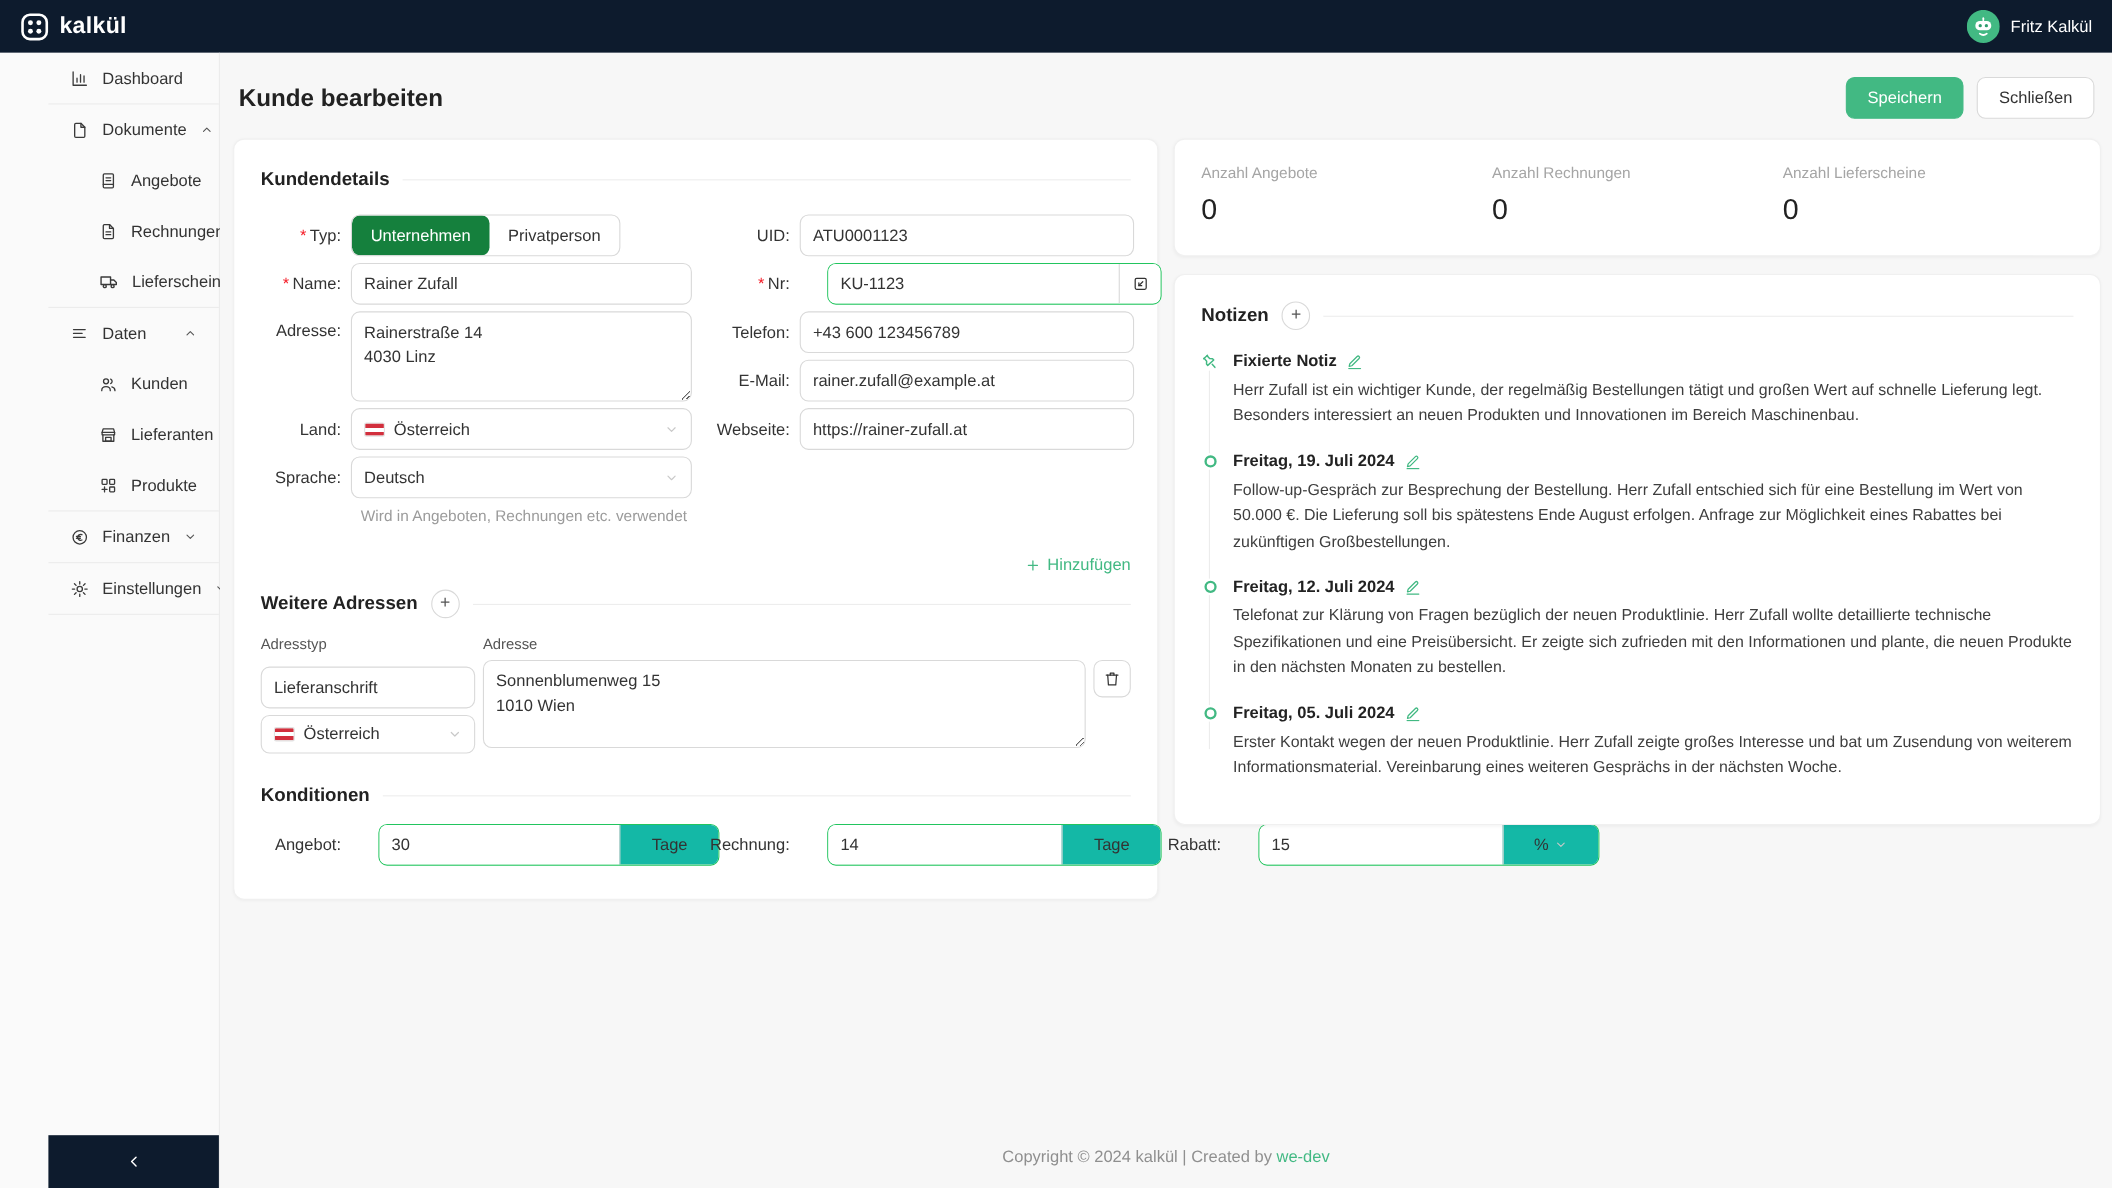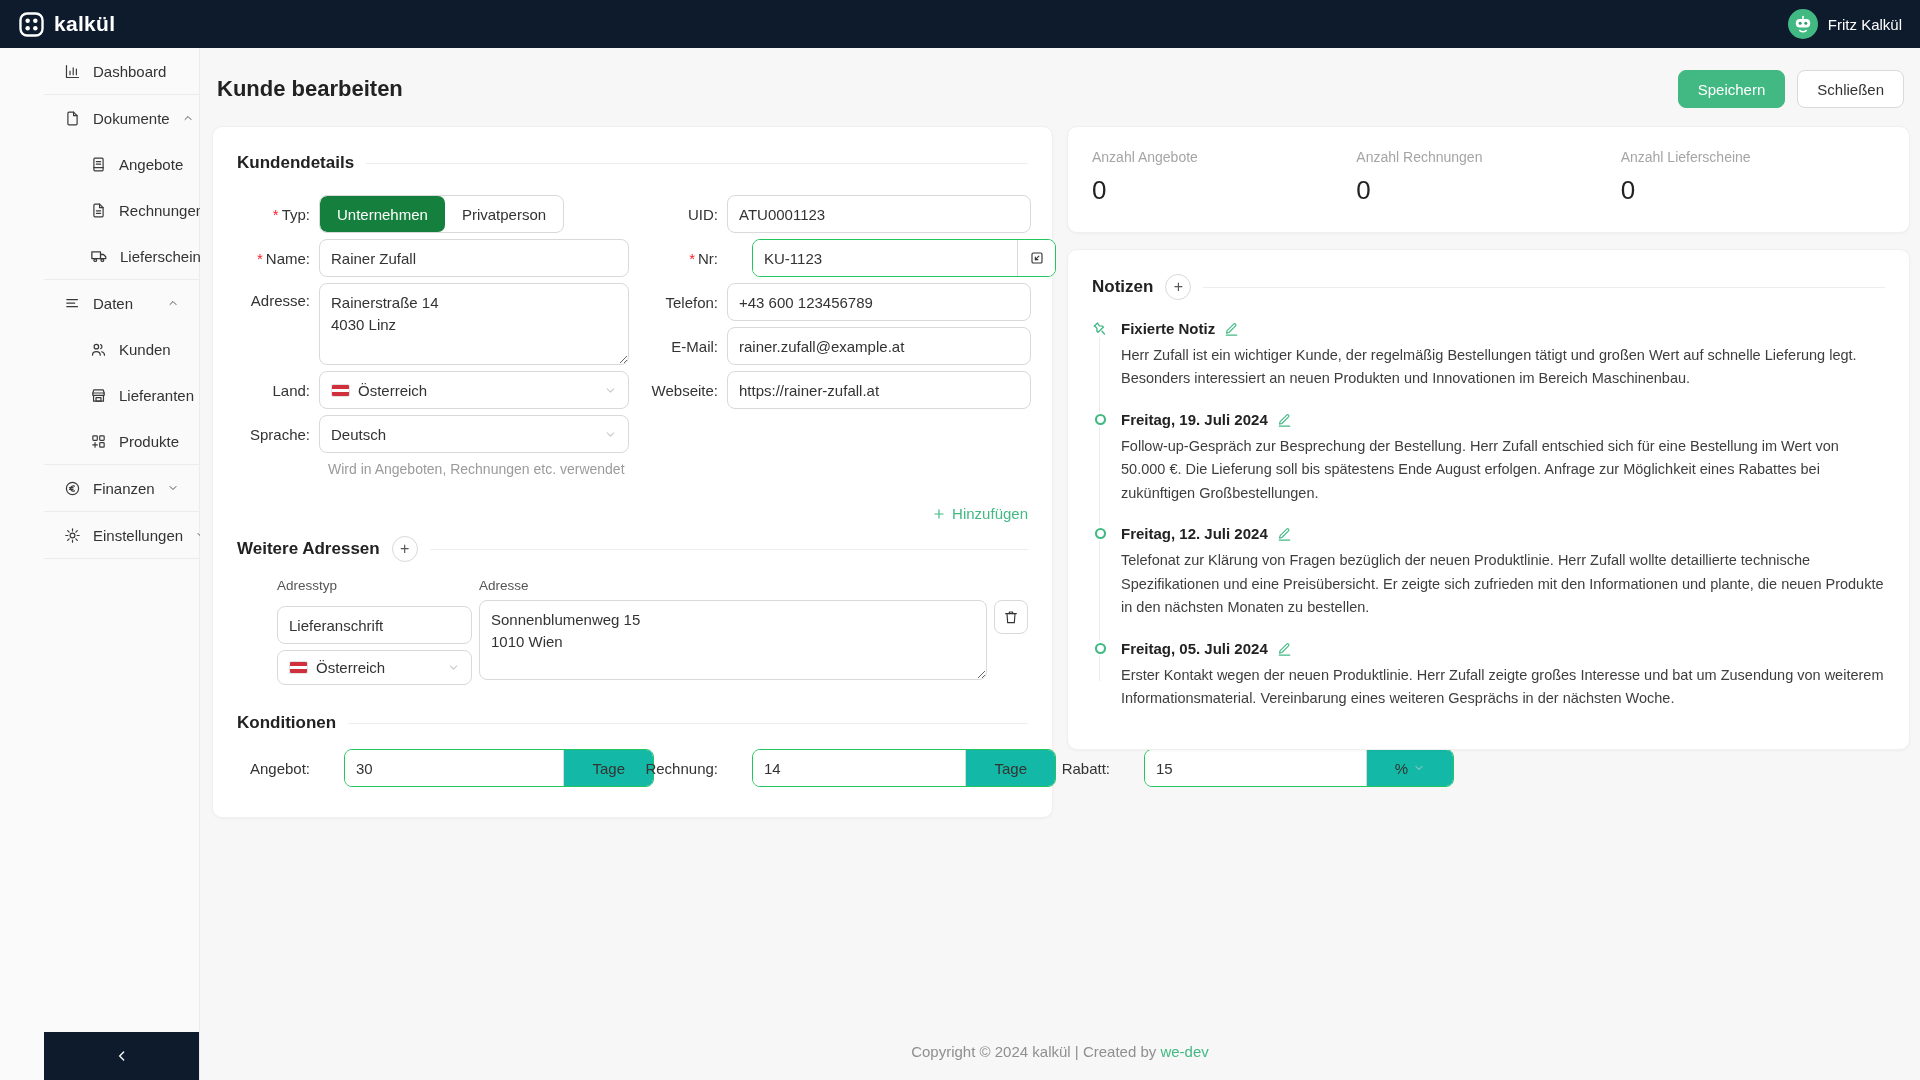--- a/index.html
+++ b/index.html
@@ -72,21 +72,21 @@
 
   .toggle { display:inline-flex; height:38px; border:1px solid #d9d9d9; border-radius:8px; background:#fff; overflow:hidden; }
   .toggle .opt { display:flex; align-items:center; padding:0 17px; font-size:15px; color:#333; cursor:pointer; }
   .toggle .opt.active { background:#15803d; color:#fff; border-radius:7px; }
 
   .add-link-row { display:flex; justify-content:flex-end; margin-top:24px; }
   .add-link { color:#42b983; font-size:15px; cursor:pointer; display:flex; align-items:center; gap:6px; }
 
   .addr-head { margin-top:14px; }
   .addr-cols { display:flex; gap:7px; margin-top:16px; }
-  .addr-c1 { width:195px; display:flex; flex-direction:column; gap:6px; flex-shrink:0;margin-left:40px; }
+  .addr-c1 { width:195px; display:flex; flex-direction:column; gap:6px; flex-shrink:0; }
   .addr-c2 { flex:1; }
   .addr-c3 { width:34px; flex-shrink:0; }
   .addr-col-label { font-size:13.5px; color:#555; margin-bottom:7px; }
   .addr-c1 .select { height:35px; }
   textarea.addr-ta { height:80px; }
   .icon-btn { width:34px; height:34px; border:1px solid #d9d9d9; border-radius:8px; background:#fff; display:flex; align-items:center; justify-content:center; cursor:pointer; }
 
   .kond-head { margin-top:28px; }
   .kond-rows { margin-top:16px; display:flex; gap:6px; }
   .kond-row { display:flex; align-items:center; height:38px; }

